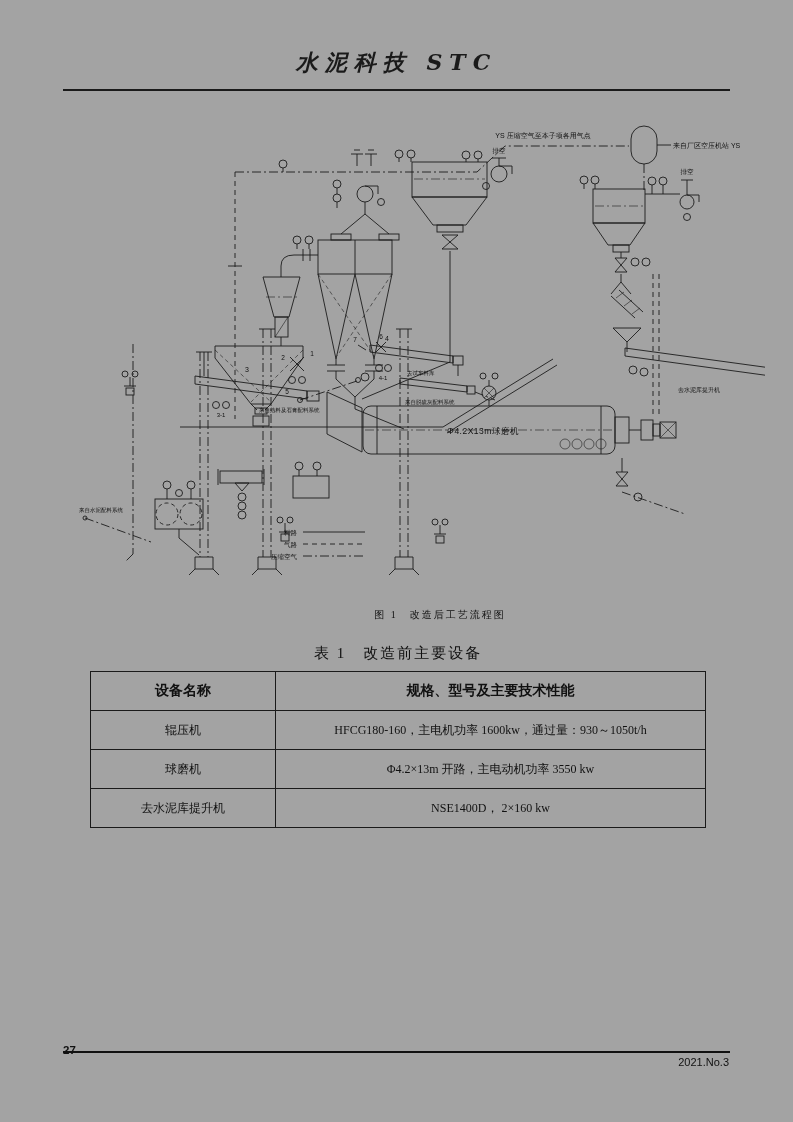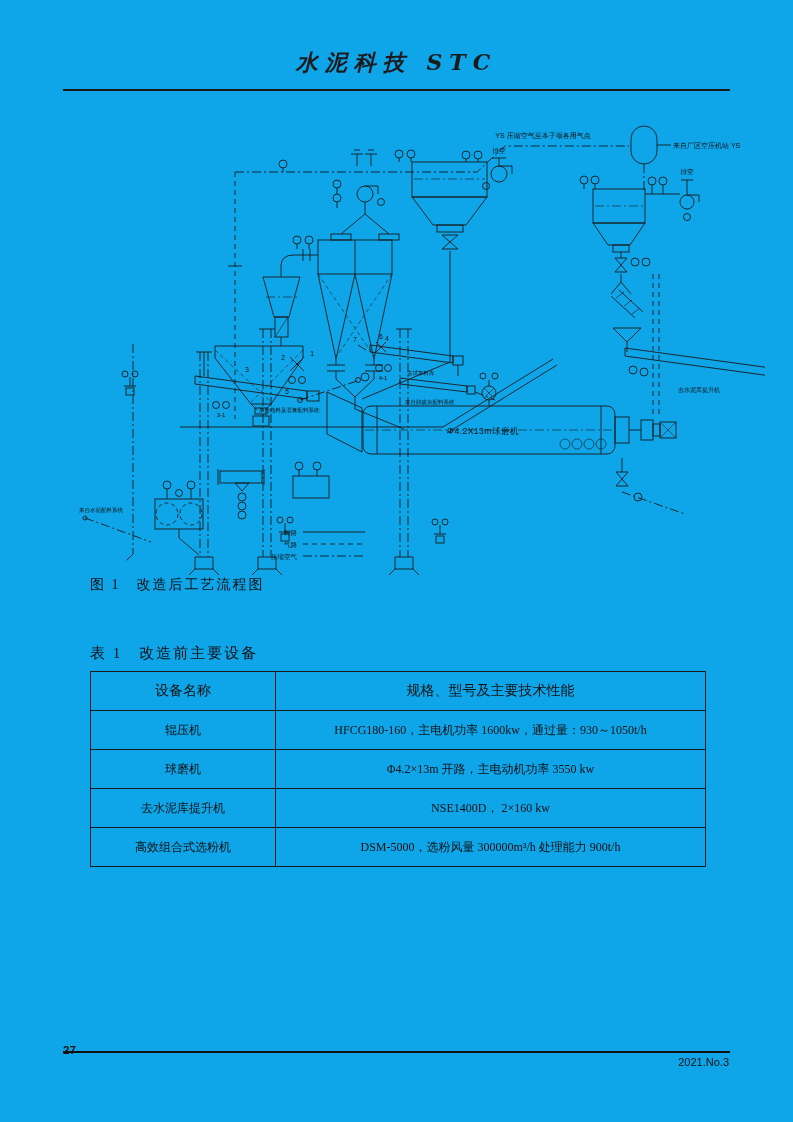--- a/index.html
+++ b/index.html
@@ -1,44 +1,44 @@
 <!DOCTYPE html>
 <html><head>
 <meta charset="utf-8">
 <style>
   html,body{margin:0;padding:0;background:#f2f2f2;}
   .page{
     position:relative;width:793px;height:1122px;margin:0 auto;
-    background:#0ea5e9;outline:1px solid #c9c9c9;overflow:hidden;
+    background:#a3a3a3;outline:1px solid #c9c9c9;overflow:hidden;
     font-family:"Liberation Serif", serif;color:#111;
   }
   .hdr-title{
     position:absolute;top:48px;left:0;width:100%;text-align:center;
     font-family:"DejaVu Serif", serif;font-style:italic;font-weight:bold;
     font-size:22px;letter-spacing:7px;color:#1a1a1a;
   }
   .hdr-rule{position:absolute;top:89px;left:63px;width:667px;height:2px;background:#1a1a1a;}
   .diagram{position:absolute;top:113px;left:75px;width:690px;height:467px;}
   .fig-caption{
-    position:absolute;top:576px;left:90px;width:700px;text-align:left;
-    font-size:14px;letter-spacing:2px;color:#111;
+    position:absolute;top:608px;left:90px;width:700px;text-align:center;
+    font-size:10px;letter-spacing:2px;color:#111;
   }
   .tbl-caption{
-    position:absolute;top:644px;left:90px;width:616px;
+    position:absolute;top:644px;left:90px;width:616px;text-align:center;
     font-size:15px;letter-spacing:2px;color:#111;
   }
   table.equip{
     position:absolute;top:671px;left:90px;width:616px;
     border-collapse:collapse;table-layout:fixed;
   }
   table.equip th,table.equip td{
     border:1.2px solid #1a1a1a;text-align:center;vertical-align:middle;
     height:38px;font-size:12px;padding:0 4px;white-space:nowrap;overflow:hidden;
   }
-  table.equip th{font-weight:normal;font-size:14px;}
+  table.equip th{font-weight:bold;font-size:14px;}
   col.c1{width:185px;}
   .ftr-rule{position:absolute;top:1051px;left:63px;width:667px;height:1.6px;background:#111;}
   .ftr-page{
     position:absolute;top:1044px;left:63px;width:667px;text-align:left;
     font-family:"Liberation Sans", sans-serif;font-size:11.5px;color:#111;font-weight:bold;
   }
   .ftr-issue{
     position:absolute;top:1056px;right:64px;
     font-family:"Liberation Sans", sans-serif;font-size:11px;color:#111;
   }
@@ -379,24 +379,20 @@
         <td>HFCG180-160，主电机功率 1600kw，通过量：930～1050t/h</td>
       </tr>
       <tr>
         <td>球磨机</td>
         <td>Φ4.2×13m 开路，主电动机功率 3550 kw</td>
       </tr>
       <tr>
         <td>去水泥库提升机</td>
         <td>NSE1400D，  2×160 kw</td>
       </tr>
-      <tr>
-        <td>高效组合式选粉机</td>
-        <td>DSM-5000，选粉风量 300000m³/h 处理能力 900t/h</td>
-      </tr>
     </tbody>
   </table>
 
   <div class="ftr-rule"></div>
   <div class="ftr-page">27</div>
   <div class="ftr-issue">2021.No.3</div>
 
 </div>
 
 </body></html>

